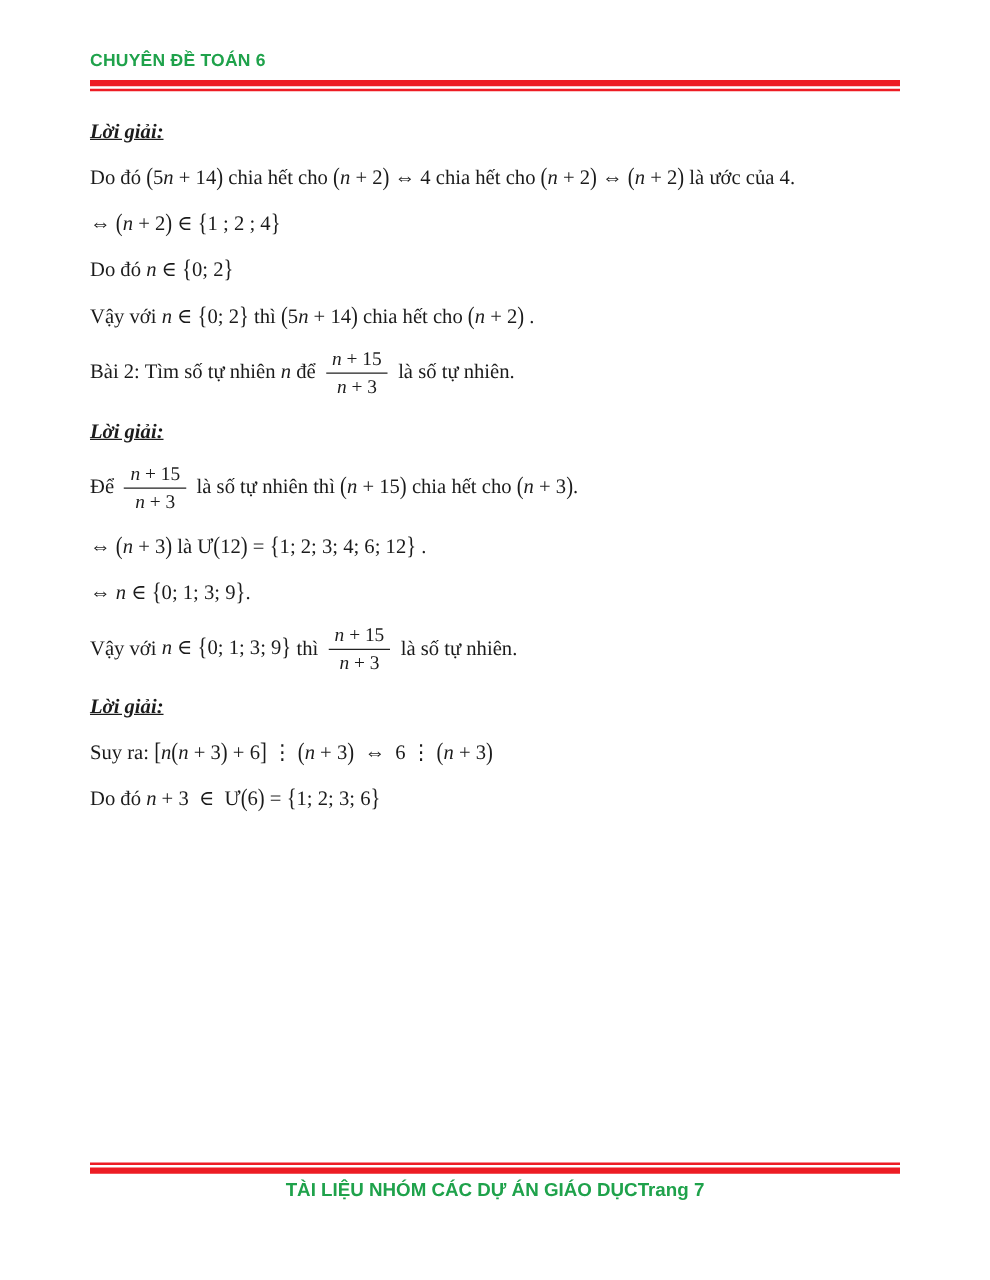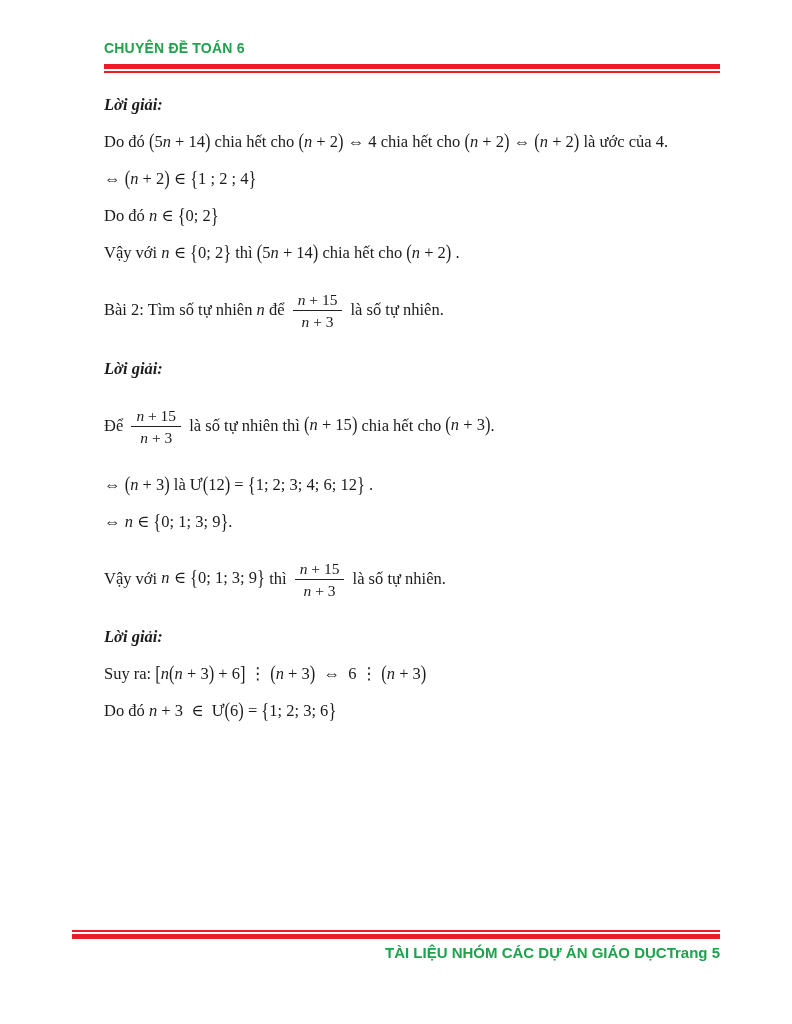--- a/index.html
+++ b/index.html
@@ -4,21 +4,20 @@
 <style>
   html,body { margin:0; padding:0; background:#ffffff; }
   .page {
     position:relative;
     width:792px; height:1024px;
     background:#ffffff;
     font-family:"Liberation Serif","DejaVu Serif",serif;
     color:#1b1b1b;
     overflow:hidden;
     box-sizing:border-box;
-    padding-left:32px;
   }
   .margins { padding:0 72px; }
 
   
   .header { padding-top:40px; }
   .header-title {
     font-family:"Liberation Sans","DejaVu Sans",sans-serif;
     font-weight:bold;
     font-size:14px;
     letter-spacing:0.2px;
@@ -28,43 +27,43 @@
     margin-top:8px;
     height:2px;            
     border-top:5px solid #ed1c24;
     border-bottom:2px solid #ed1c24;
   }
 
   
   .content { margin-top:20px; font-size:16.5px; }
   .line { margin-bottom:13px; line-height:24px; min-height:24px; }
   .line .label {
-    font-weight:bold; font-style:italic; 
+    font-weight:bold; font-style:italic; text-decoration:underline;
   }
   .line .bold { font-weight:normal; }
   .line .text, .line .math { white-space:pre-wrap; }
   .math i { font-style:italic; }
   .br { display:inline-block; transform:scaleY(1.22); transform-origin:center 55%; }
   .frac {
     display:inline-block; vertical-align:middle; text-align:center;
-    margin:12px 4px; font-size:15.5px; line-height:1.25;
+    margin:0 4px; font-size:15.5px; line-height:1.25;
   }
   .frac .num { display:block; border-bottom:1px solid #222; padding:0 5px 1px; }
   .frac .den { display:block; padding-top:1px; }
 
   
   .footer { position:absolute; left:72px; right:72px; top:930px; }
   .rule-bottom {
     height:2px;            
     border-top:2px solid #ed1c24;
     border-bottom:5px solid #ed1c24;
     margin-bottom:5px;
   }
   .footer-row {
-    display:flex; justify-content:flex-end; align-items:baseline;
+    display:flex; justify-content:center; align-items:baseline;
     font-family:"Liberation Sans","DejaVu Sans",sans-serif;
     font-weight:bold; font-size:15px; color:#1fa24b;
   }
 </style>
 </head>
 <body>
 
 <div class="page">
 
   <div class="margins header">
@@ -86,17 +85,17 @@
       <div class="line"><span class="text">Vậy với </span><span class="math"><i>n</i> ∈ <span class="br">{</span>0; 1; 3; 9<span class="br">}</span></span><span class="text"> thì </span><span class="frac"><span class="num"><i>n</i> + 15</span><span class="den"><i>n</i> + 3</span></span><span class="text"> là số tự nhiên.</span></div>
       <div class="line"><span class="label">Lời giải:</span></div>
       <div class="line"><span class="text">Suy ra: </span><span class="math"><span class="br">[</span><i>n</i><span class="br">(</span><i>n</i> + 3<span class="br">)</span> + 6<span class="br">]</span> ⋮ <span class="br">(</span><i>n</i> + 3<span class="br">)</span>  ⇔  6 ⋮ <span class="br">(</span><i>n</i> + 3<span class="br">)</span></span></div>
       <div class="line"><span class="text">Do đó </span><span class="math"><i>n</i> + 3  ∈  Ư<span class="br">(</span>6<span class="br">)</span> = <span class="br">{</span>1; 2; 3; 6<span class="br">}</span></span></div>
     </div>
 
   <div class="footer">
     <div class="rule-bottom"></div>
     <div class="footer-row">
       <span>TÀI LIỆU NHÓM CÁC DỰ ÁN GIÁO DỤC</span>
-      <span>Trang 5</span>
+      <span>Trang 7</span>
     </div>
   </div>
 
 </div>
 
 </body></html>

